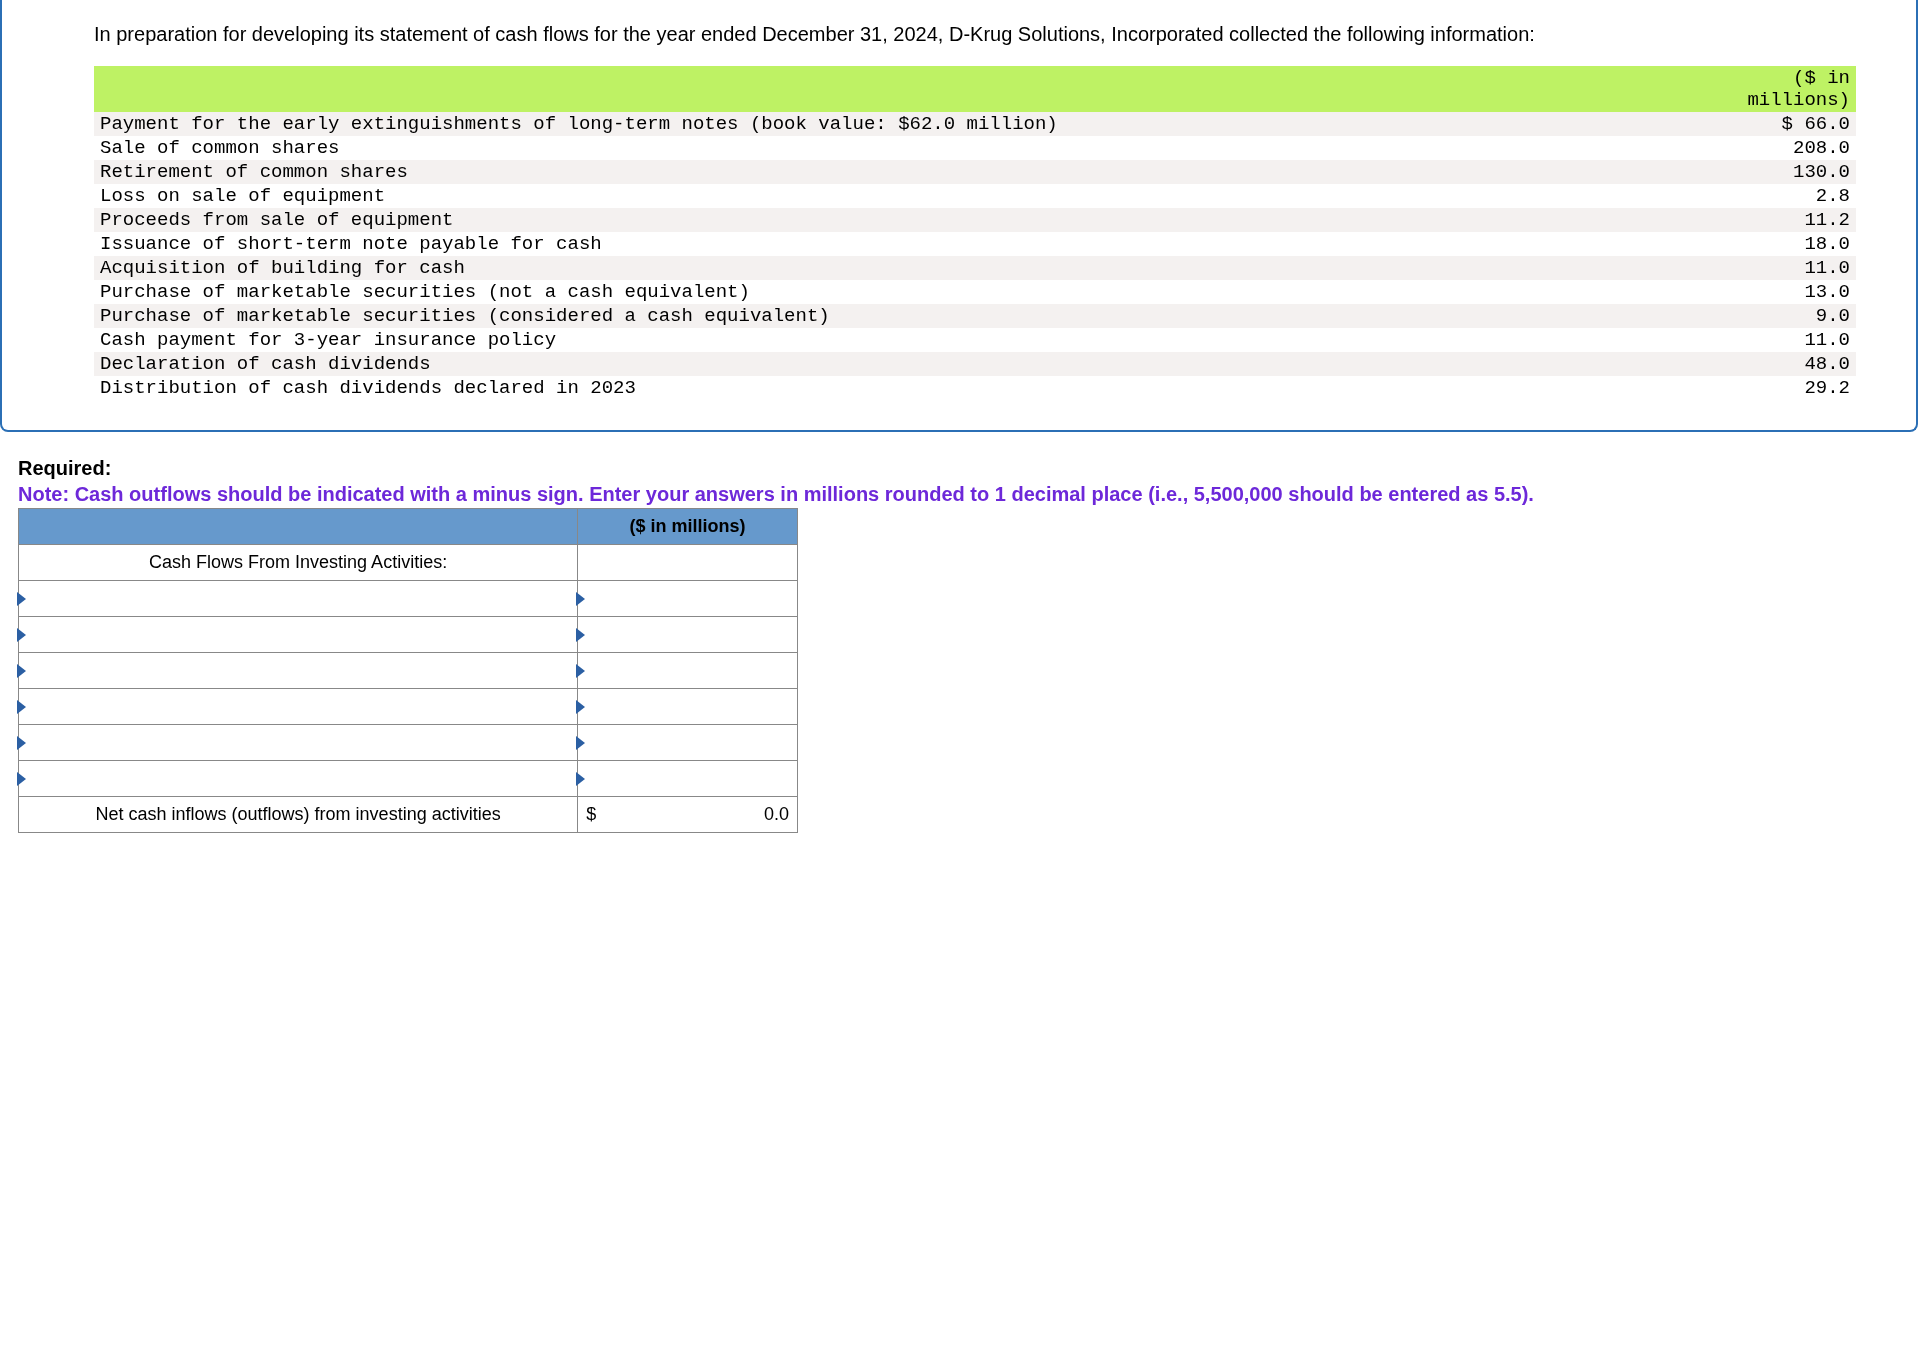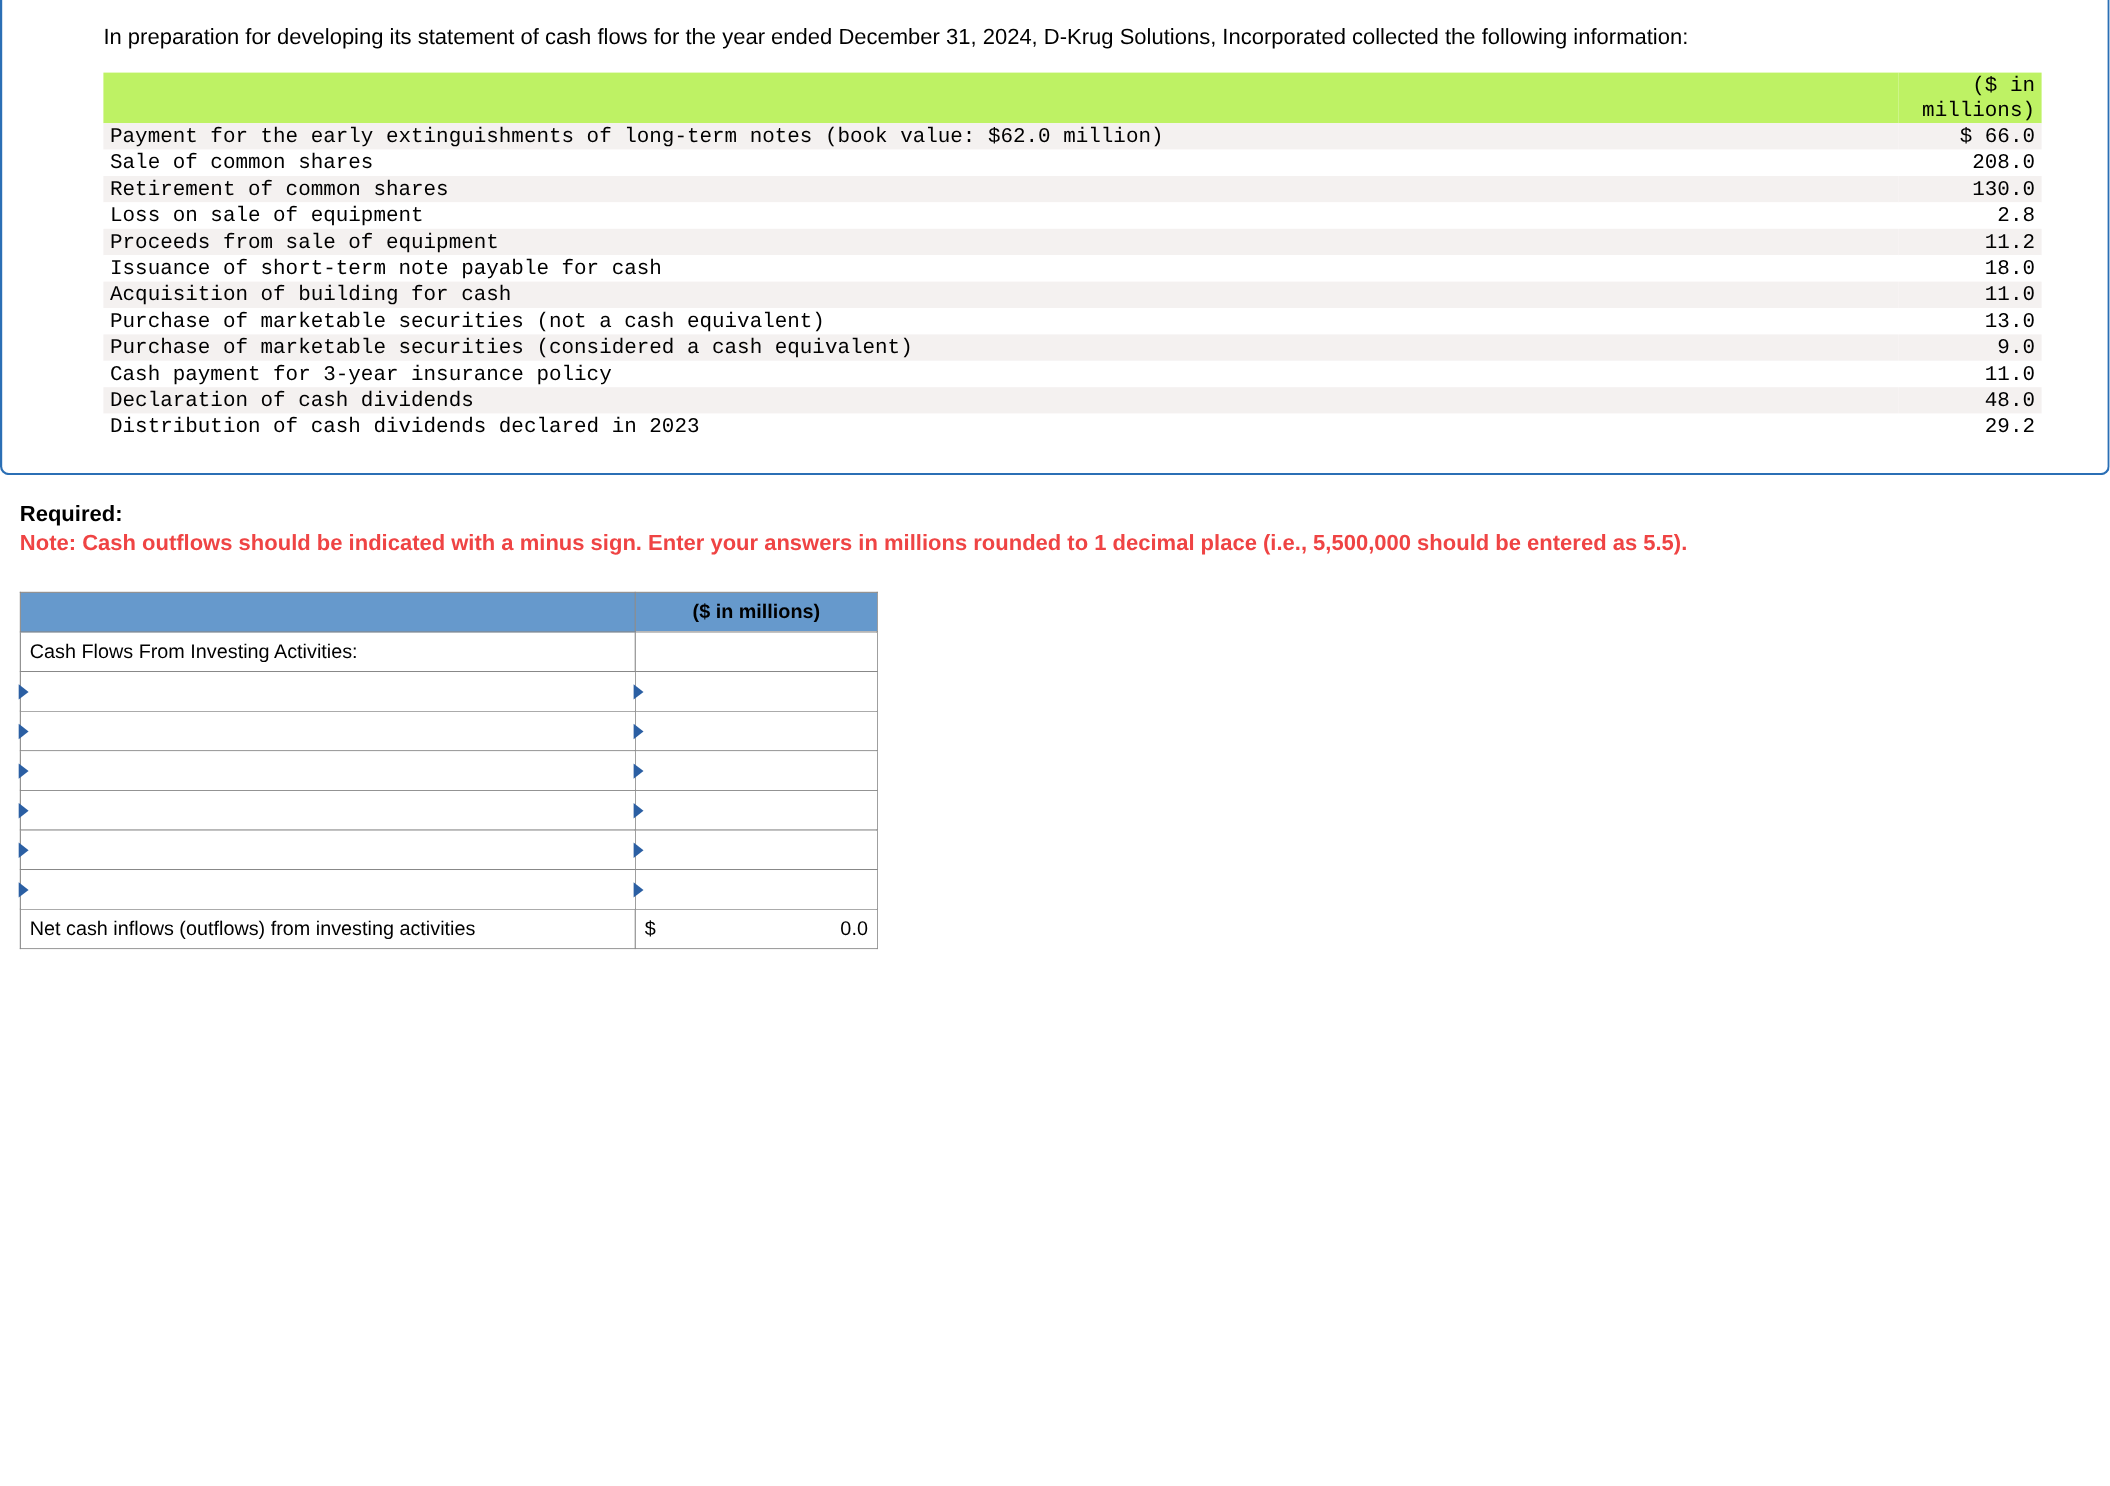--- a/index.html
+++ b/index.html
@@ -60,39 +60,38 @@
     }
     .required-heading {
       font-weight: bold;
       font-size: 20px;
     }
     .question-text {
       font-size: 20px;
       line-height: 1.4;
     }
     .note-text {
-      color: #ef4444;
+      color: #6d28d9;
       font-weight: bold;
       font-size: 20px;
       line-height: 1.4;
-      margin-bottom: 30px;
     }
     .answer-table {
       border-collapse: collapse;
       font-size: 18px;
       width: 780px;
     }
     .answer-table td, .answer-table th {
       border: 1px solid #888;
       padding: 6px 8px;
       height: 36px;
     }
     .answer-table .col-label {
       width: 560px;
-      text-align: left;
+      text-align: center;
       background: #fff;
       margin-top: 11px;
     }
     .answer-table .col-amount {
       width: 220px;
       text-align: right;
       background: #fff;
       position: relative;
     }
     .answer-table .header-cell {

